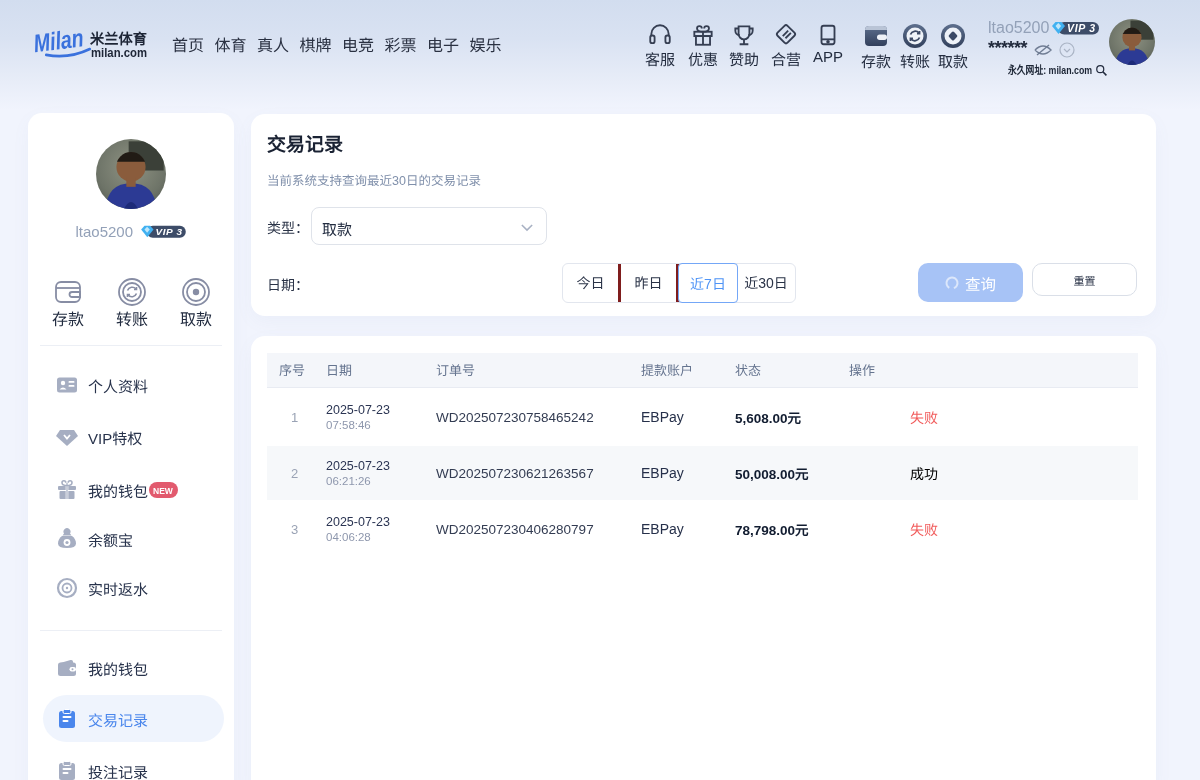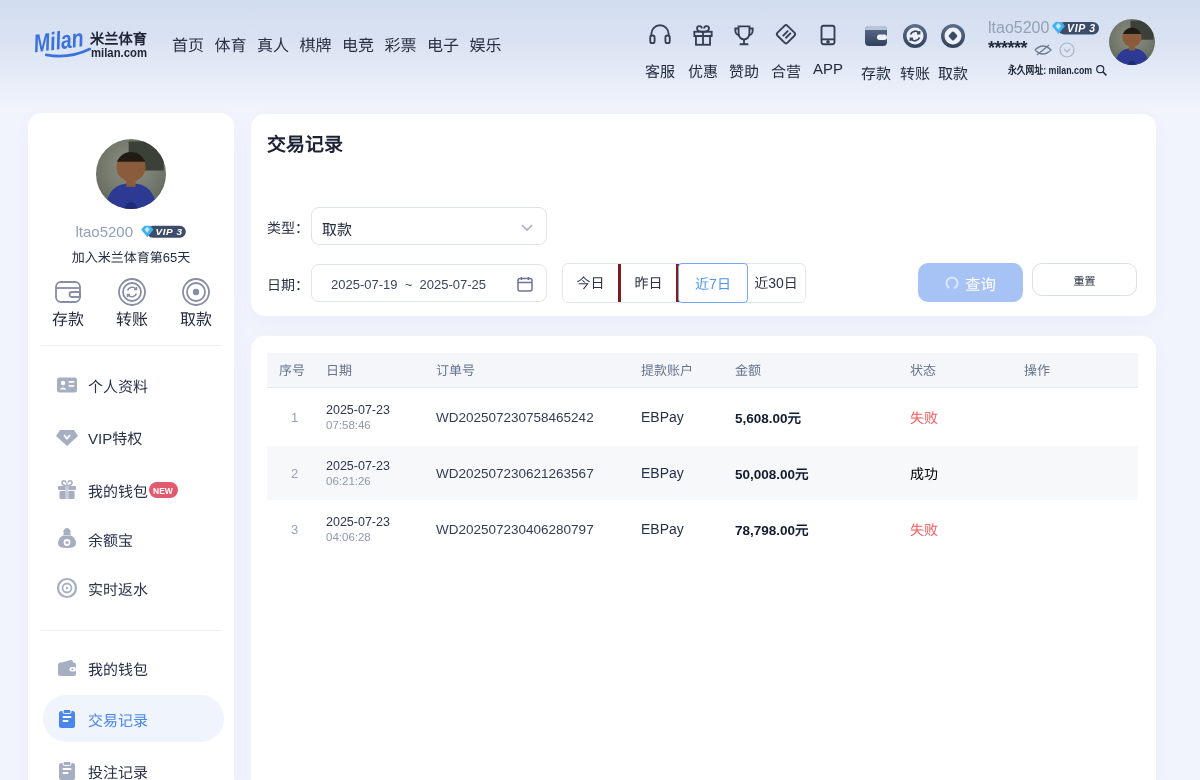--- a/index.html
+++ b/index.html
@@ -12,35 +12,35 @@
   }
   .hdr-grad { position:absolute; left:0; top:0; width:1200px; height:110px;
     background:linear-gradient(180deg,#d2ddef 0%,#d9e2f2 35%,#e8edf8 75%,#f1f4fd 100%); }
   .abs { position:absolute; }
   .card { position:absolute; background:#fff; border-radius:14px; box-shadow:0 6px 18px rgba(110,130,180,0.05); }
   .nav { position:absolute; top:32px; left:172px; font-size:16px; color:#2a3142; }
   .nav span { margin-right:10.5px; }
 
   .hicon { position:absolute; top:22px; width:56px; text-align:center; }
   .hicon svg { display:block; margin:0 auto; }
-  .hicon .lb { font-size:15px; color:#232c3f; margin-top:12px; }
+  .hicon .lb { font-size:15px; color:#232c3f; margin-top:0; }
 
   
   .side { left:28px; top:113px; width:206px; height:700px; }
   .menu-item { position:absolute; left:28px; display:flex; align-items:center; }
   .menu-item .txt { margin-left:10px; font-size:15px; color:#28334c; }
 
   
   .card1 { left:251px; top:114px; width:905px; height:202px; }
   .card2 { left:251px; top:336px; width:905px; height:460px; }
 
   .seg { position:absolute; display:flex; border:1px solid #e2e6ee; border-radius:6px; background:#fff; }
   .seg > div { width:58px; height:38px; line-height:38px; text-align:center; font-size:14px; color:#2a3347; border-right:3px solid #7f1d1d; }
   .seg > div:last-child { border-right:none; }
-  .seg > div.on { color:#4f94f6; border:1px solid #74a7f7; border-radius:4px; margin:-1px; height:40px; line-height:40px; width:70px; position:relative; z-index:2; background:#fff; }
+  .seg > div.on { color:#4f94f6; border:1px solid #74a7f7; border-radius:4px; margin:-1px; height:40px; line-height:40px; width:60px; position:relative; z-index:2; background:#fff; }
 </style>
 </head>
 <body>
 <div class="hdr-grad"></div>
 
 <div class="abs" id="logo" style="left:33px; top:22px;">
   <svg width="125" height="44" viewBox="0 0 125 44">
     <text x="1" y="27" font-family="Liberation Sans, sans-serif" font-style="italic" font-weight="bold" font-size="25" fill="#3a71dd" transform="rotate(-7 28 22)" textLength="50" lengthAdjust="spacingAndGlyphs">Milan</text>
     <path d="M12 31 q22 7 44 -0.5" stroke="#3a71dd" stroke-width="2.6" fill="none" stroke-linecap="round" transform="rotate(-7 28 22)"></path>
     <text x="57" y="21.5" font-family="Liberation Sans, sans-serif" font-weight="bold" font-size="14.5" fill="#1d2536" textLength="57" lengthAdjust="spacingAndGlyphs">米兰体育</text>
@@ -198,21 +198,20 @@
   </svg>
   <div style="position:absolute; left:0; top:109px; width:206px; text-align:center;">
     <span style="font-size:15px; color:#93a1b8;">ltao5200</span>
     <svg width="48" height="19" viewBox="0 0 48 20" style="vertical-align:-4px; margin-left:1px;">
       <rect x="7" y="4" width="41" height="12.5" rx="6.2" fill="#3d4c68"></rect>
       <text x="16" y="14" font-size="10.5" font-style="italic" font-weight="bold" fill="#fff" textLength="28">VIP 3</text>
       <path d="M1 8 l3.5 -4 h6 l3.5 4 l-6.5 8 z" fill="#41b1f1"></path>
       <path d="M4.5 8 l2.8 3.4 l2.8 -3.4 l-2.8 -3 z" fill="#bfe7fb"></path>
     </svg>
   </div>
-  <div style="position:absolute; left:0; top:134px; width:206px; text-align:center; font-size:13px; color:#222c40;">加入米兰体育第65天</div>
 
   <div style="position:absolute; left:24px; top:163px; width:160px; display:flex; justify-content:space-between; text-align:center;">
     <div>
       <svg width="32" height="32" viewBox="0 0 32 32" fill="none" stroke="#878da4" stroke-width="1.8">
         <rect x="4" y="6" width="24" height="20" rx="5"></rect>
         <path d="M4 12 h24"></path>
         <path d="M20 16 h8 v5 h-8 a2.5 2.5 0 0 1 0 -5 z"></path>
       </svg>
       <div style="font-size:16px; margin-top:-6px;">存款</div>
     </div>
@@ -315,37 +314,31 @@
         <rect x="7" y="1.5" width="8" height="4" rx="1.5" fill="#a6aec2" stroke="#fff" stroke-width="1"></rect>
         <rect x="6.5" y="8" width="9" height="2" rx="1" fill="#fff"></rect>
         <rect x="6.5" y="12" width="6" height="2" rx="1" fill="#fff"></rect>
       </svg>
     <span class="txt">投注记录</span>
   </div>
 </div>
 
 <div class="card card1">
   <div style="position:absolute; left:16px; top:15px; font-size:19px; font-weight:bold; color:#1a2233;">交易记录</div>
+  <div style="position:absolute; left:16px; top:56px; font-size:12.5px; color:#8090ab;">当前系统支持查询最近30日的交易记录</div>
 
   <div style="position:absolute; left:16px; top:103px; font-size:14px; color:#2a3347;">类型：</div>
   <div style="position:absolute; left:60px; top:93px; width:236px; height:38px; border:1px solid #dfe3ea; border-radius:8px;">
     <span style="position:absolute; left:10px; top:10px; font-size:15px; color:#222c40;">取款</span>
     <svg width="12" height="8" viewBox="0 0 14 9" style="position:absolute; right:13px; top:16px;">
       <path d="M1 1 l6 6 l6 -6" fill="none" stroke="#a8b1c3" stroke-width="1.8"></path>
     </svg>
   </div>
 
   <div style="position:absolute; left:16px; top:160px; font-size:14px; color:#2a3347;">日期：</div>
-  <div style="position:absolute; left:60px; top:150px; width:236px; height:38px; border:1px solid #dfe3ea; border-radius:8px;">
-    <span style="position:absolute; left:19px; top:12px; font-size:13px; color:#39445e;">2025-07-19&nbsp; ~&nbsp; 2025-07-25</span>
-    <svg width="16" height="16" viewBox="0 0 16 16" style="position:absolute; right:13px; top:11px;" fill="none" stroke="#6b7492" stroke-width="1.5">
-      <rect x="1" y="2.5" width="14" height="12.5" rx="2"></rect>
-      <path d="M1 6.5 h14 M4.5 1 v3 M11.5 1 v3"></path>
-    </svg>
-  </div>
 
   <div class="seg" style="left:311px; top:149px;">
     <div>今日</div>
       <div>昨日</div>
       <div class="on">近7日</div>
       <div>近30日</div>
   </div>
 
   <div style="position:absolute; left:667px; top:149px; width:105px; height:39px; background:#a7c3f6; border-radius:10px; color:#fff; font-size:15.5px; display:flex; align-items:center; justify-content:center;">
     <svg width="14" height="14" viewBox="0 0 14 14" style="margin-right:6px;">
@@ -356,21 +349,20 @@
 </div>
 
 <div class="card card2">
   <div style="position:absolute; left:16px; top:17px; width:871px;">
 
     <div style="display:flex; background:#f4f6fa; height:35px; line-height:35px; font-size:13px; color:#65748f; border-bottom:1px solid #e8ebf2;">
       <div style="width:59px; padding-left:12px;">序号</div>
       <div style="width:110px;">日期</div>
       <div style="width:205px;">订单号</div>
       <div style="width:94px;">提款账户</div>
-      <div style="width:175px;">金额</div>
       <div style="width:90px;">状态</div>
       <div style="flex:1; padding-left:24px;">操作</div>
     </div>
 
     <div style="display:flex; align-items:center; height:58px;">
       <div style="width:59px; padding-left:24px; font-size:13px; color:#9aa3b5;">1</div>
       <div style="width:110px;">
           <div style="font-size:12.5px; color:#2b3553;">2025-07-23</div>
           <div style="font-size:11.5px; color:#8e97ad; margin-top:2px;">07:58:46</div>
         </div>

